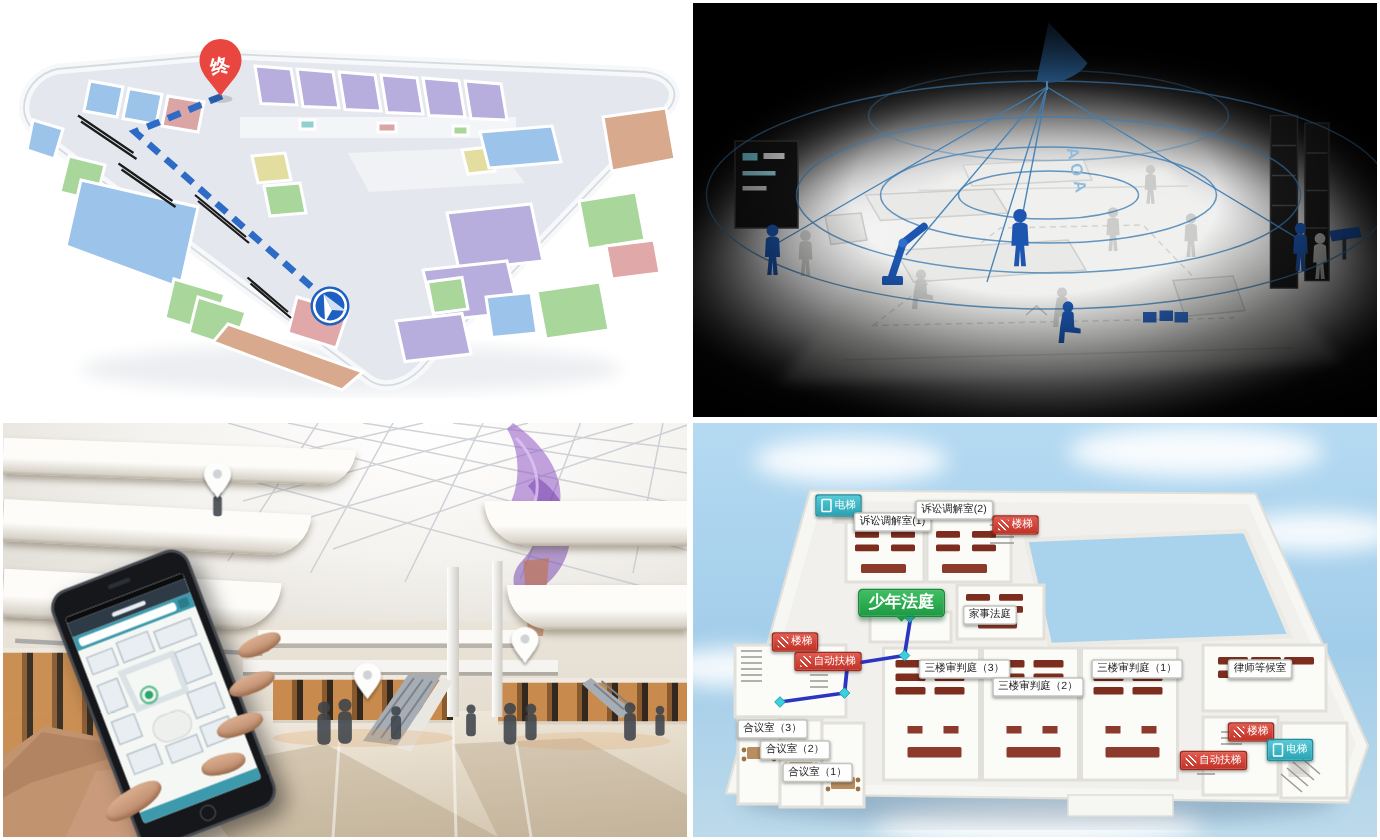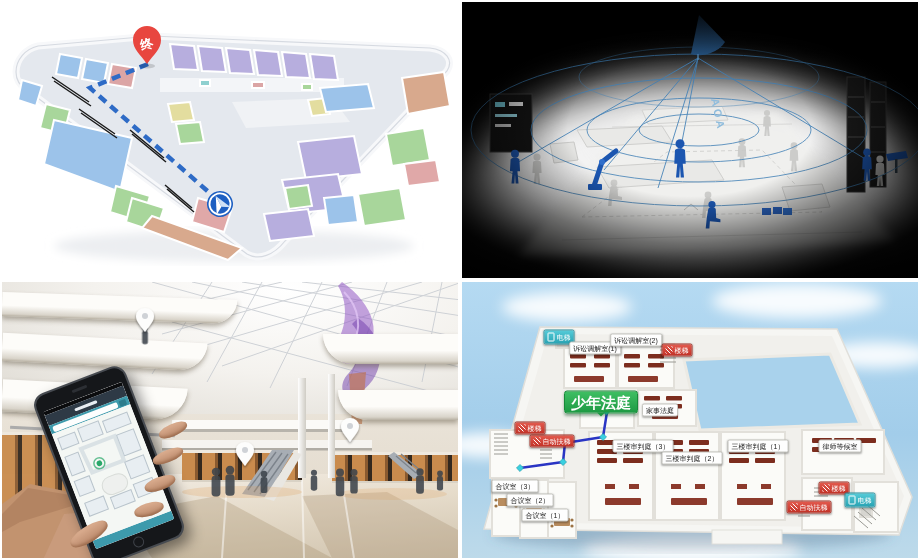--- a/index.html
+++ b/index.html
@@ -46,21 +46,21 @@
 
   
   .q4{background:linear-gradient(#b5daf2 0%,#a2cdea 55%,#bddaea 100%);}
   .cloud{position:absolute;background:rgba(255,255,255,.9);border-radius:50%;filter:blur(7px);}
   .q4-label{position:absolute;transform:translate(-50%,-50%);font-size:7px;line-height:1;
     padding:2px 3px;border-radius:2px;background:#fefefe;border:1px solid #c6c6c0;color:#222;
     box-shadow:0 1px 2px rgba(0,0,0,.3);white-space:nowrap;display:flex;align-items:center;gap:2px;z-index:4;}
   .q4-label.red{background:linear-gradient(#e35a4e,#c23227);border-color:#9e281e;color:#fff;}
   .q4-label.teal{background:linear-gradient(#55cbd8,#29a3b3);border-color:#1f8d9c;color:#fff;}
   .q4-label.green{background:linear-gradient(#3fbf63,#1d9a43);border-color:#178a39;color:#fff;
-    font-size:15px;font-weight:bold;padding:3px 6px;border-radius:3px;box-shadow:0 2px 3px rgba(0,60,20,.4);}
+    font-size:11px;font-weight:bold;padding:3px 6px;border-radius:3px;box-shadow:0 2px 3px rgba(0,60,20,.4);}
   .q4-label.green::after{content:"";position:absolute;left:50%;top:100%;margin-left:-4px;
     border:4px solid transparent;border-top-color:#1d9a43;}
   .ic{display:inline-block;}
   .ic.stairs{width:7px;height:7px;background:repeating-linear-gradient(45deg,#ffffff 0 1px,rgba(255,255,255,0) 1px 3px);}
   .ic.elev{width:5px;height:7px;border:1px solid #fff;border-radius:1px;}
 </style>
 </head>
 <body>
 
 <div class="collage">

